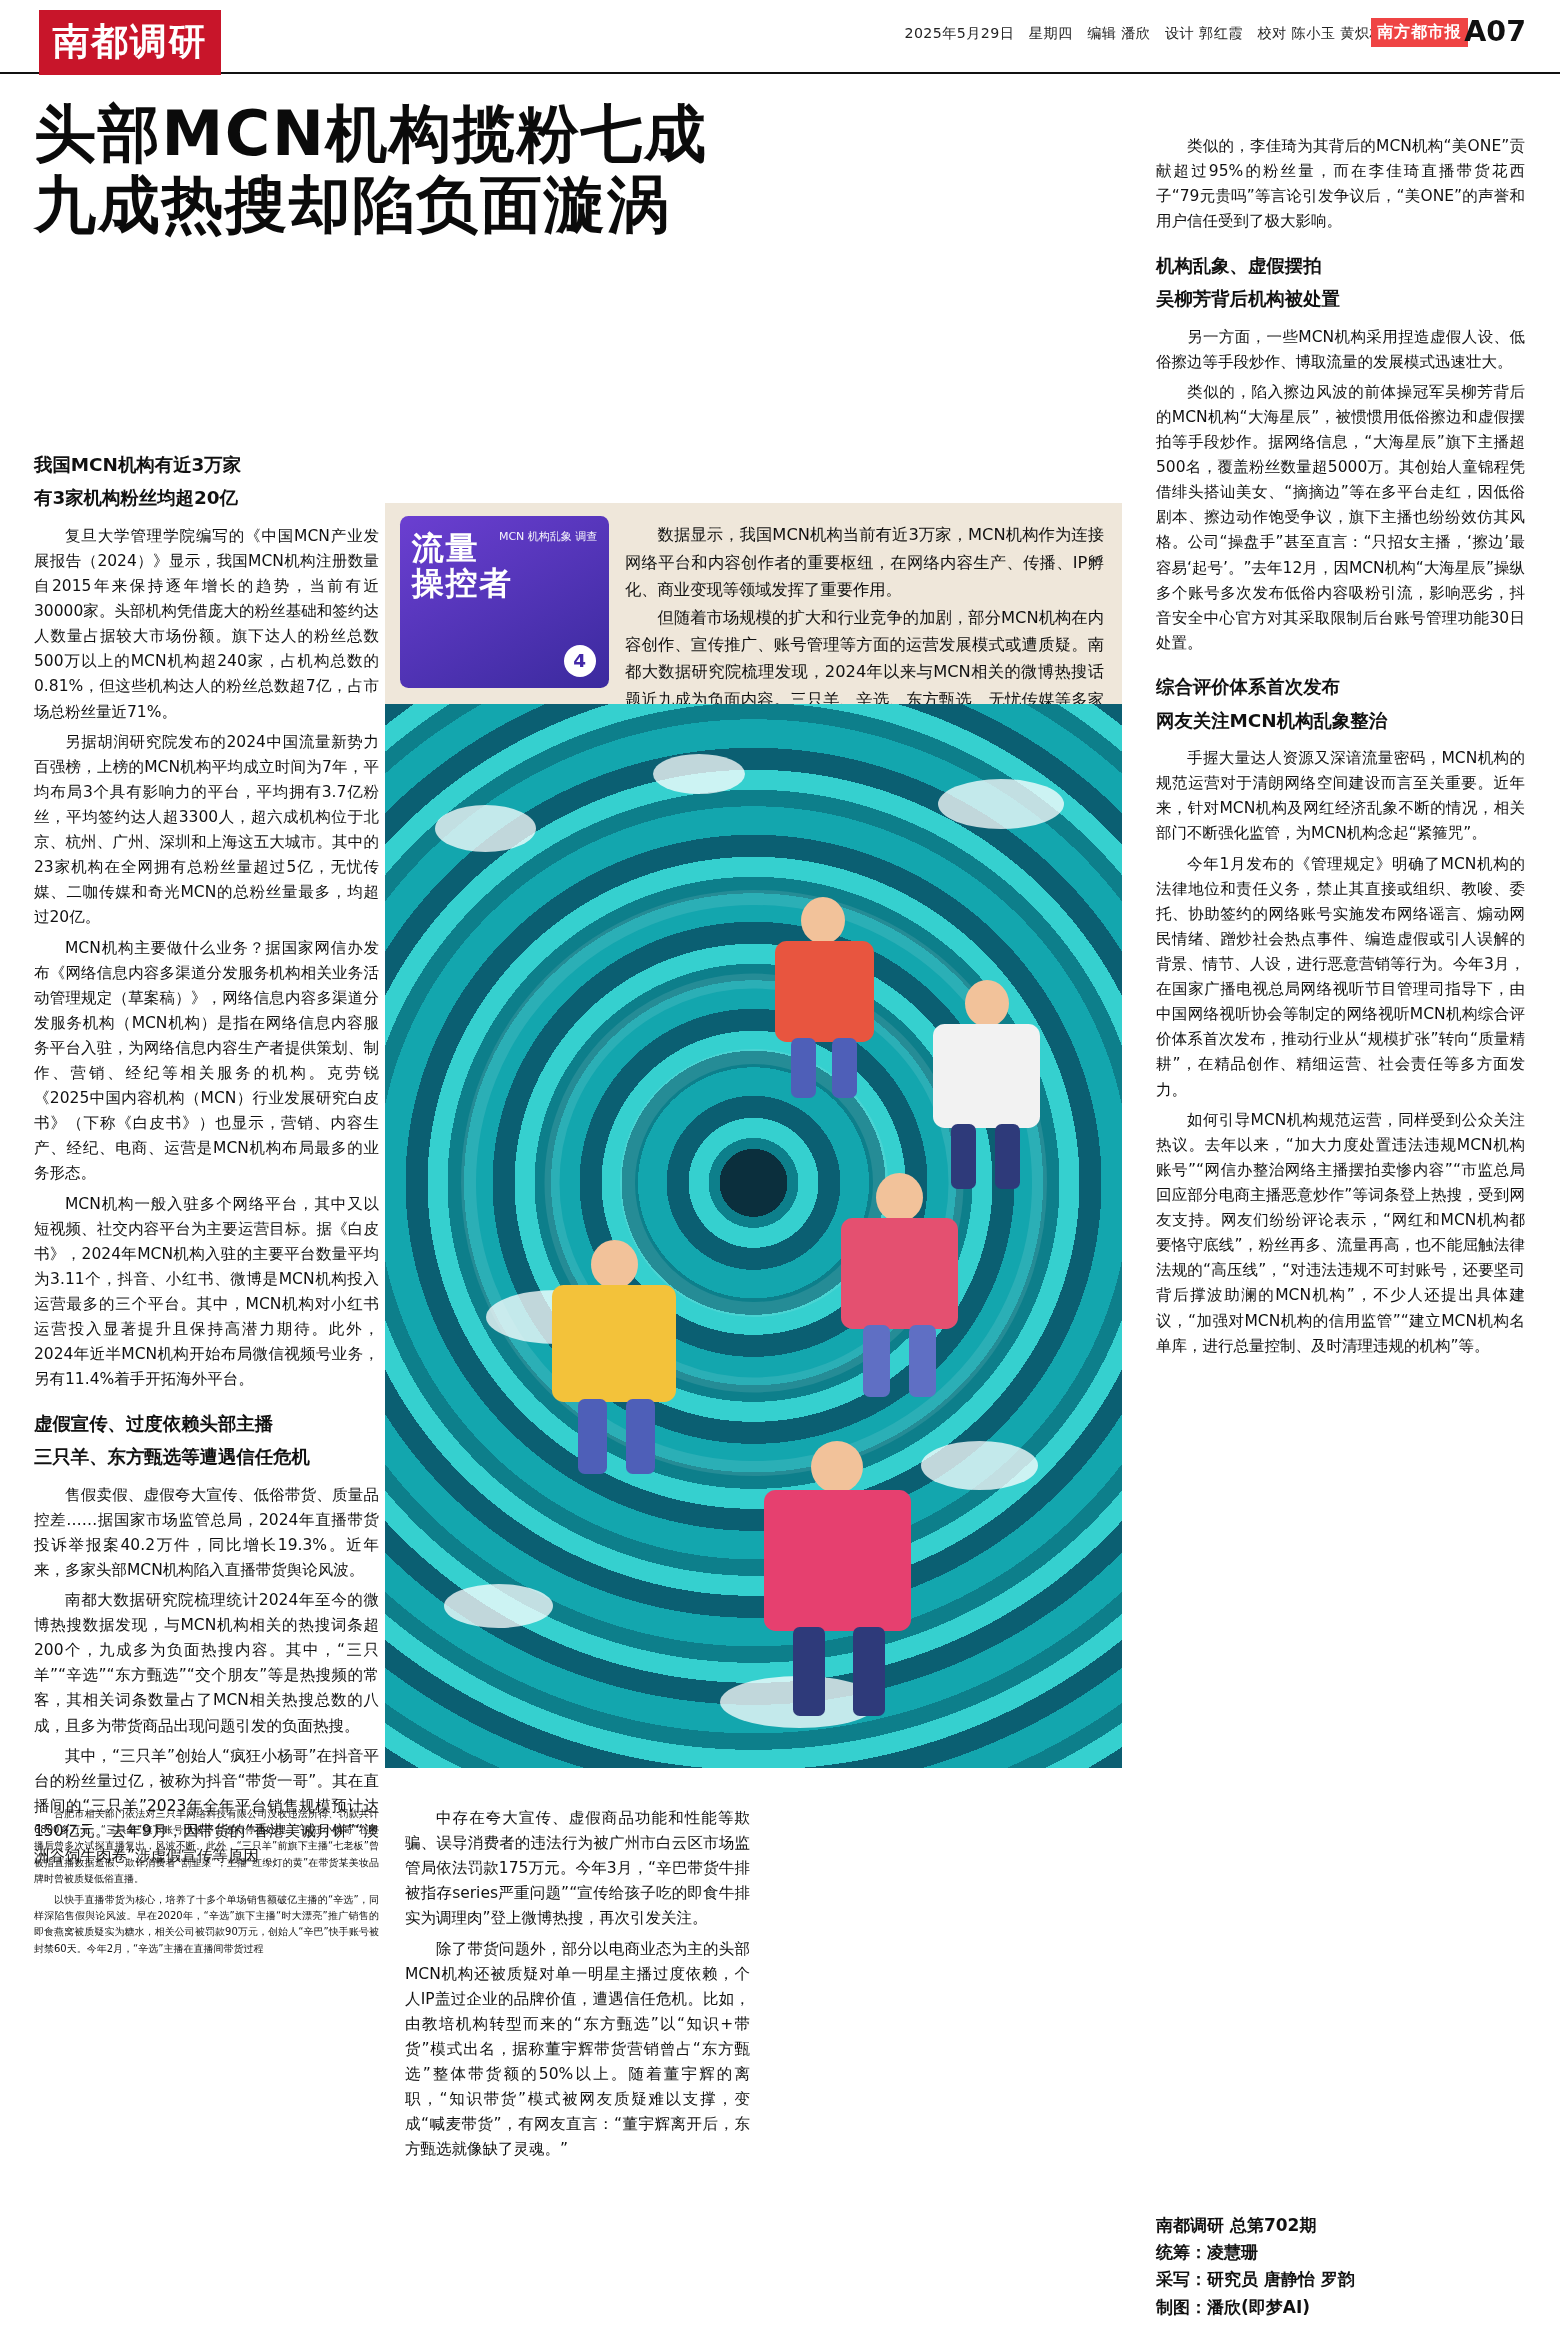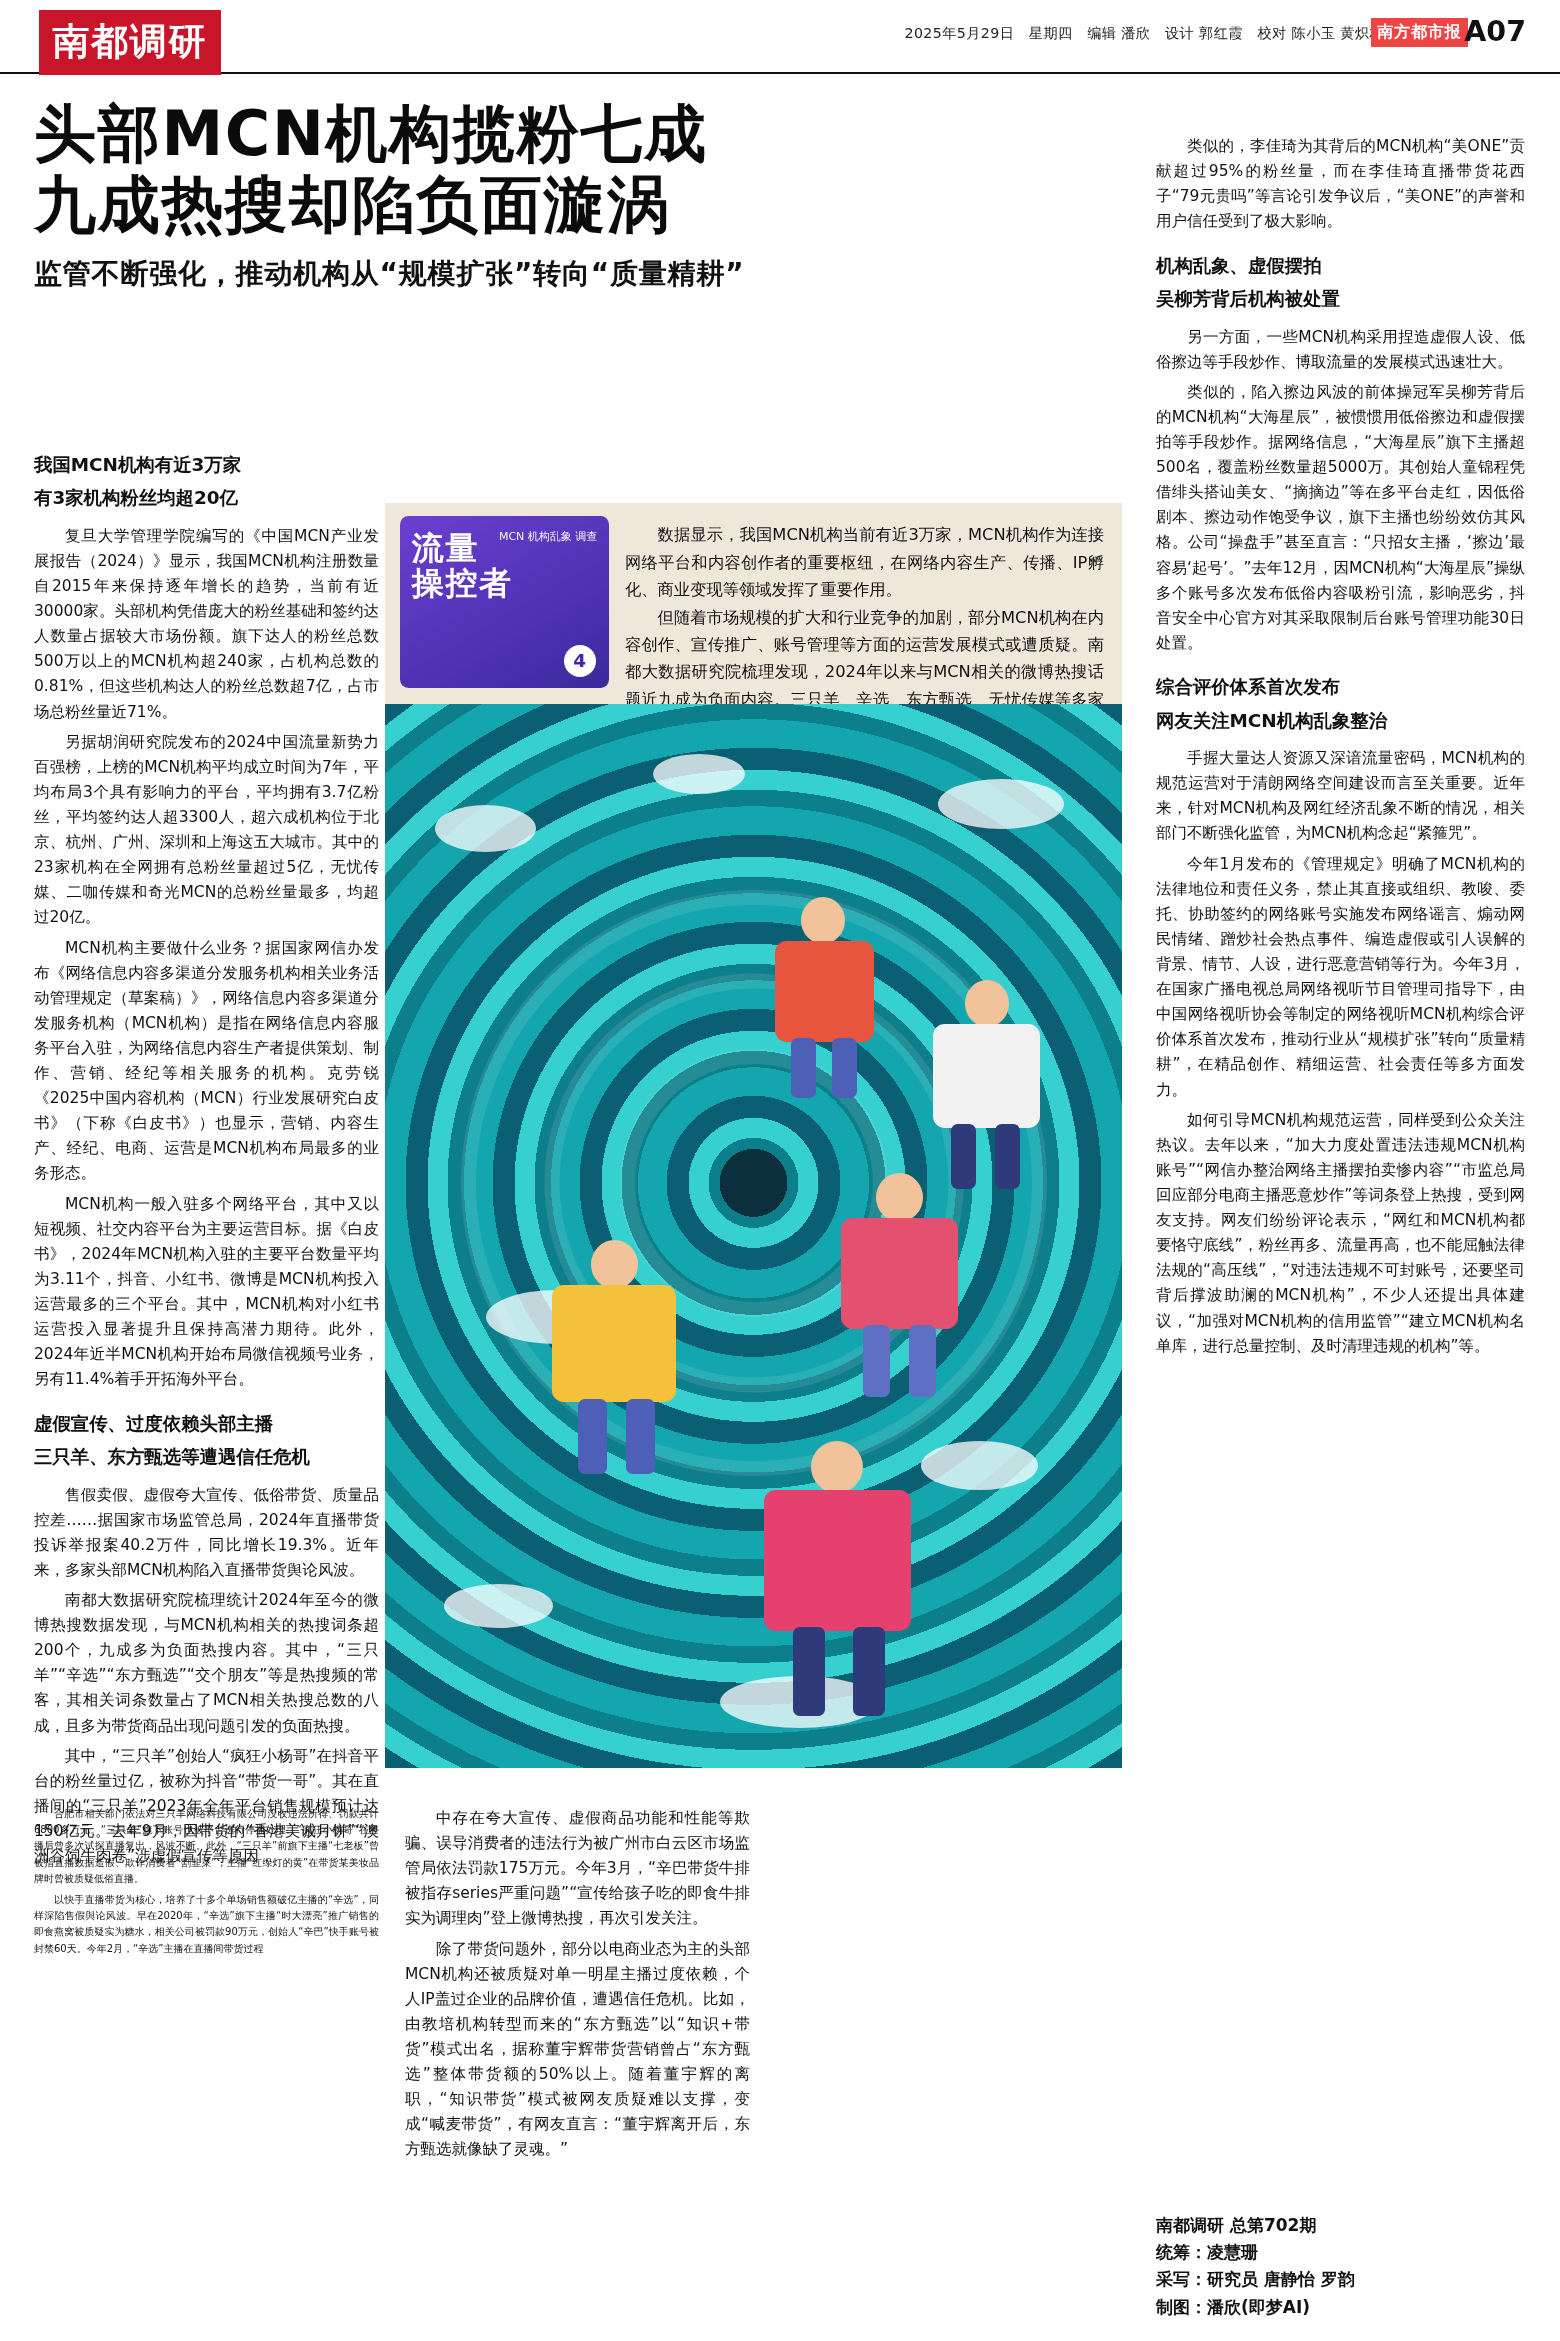--- a/index.html
+++ b/index.html
@@ -147,21 +147,20 @@
 <div class="masthead">
   <div class="mast-logo">南都调研</div>
   <div class="mast-meta">2025年5月29日　星期四　编辑 潘欣　设计 郭红霞　校对 陈小玉 黄炽林</div>
   <div class="mast-brand">南方都市报</div>
   <div class="mast-page">A07</div>
 </div>
 
 <div class="headline">
   <div class="hl-line">头部MCN机构揽粉七成</div>
   <div class="hl-line">九成热搜却陷负面漩涡</div>
-  <div class="hl-sub">监管不断强化，推动机构从“规模扩张”转向“质量精耕”</div>
 </div>
 
 <div class="figure">
   <div class="fig-top">
     <div class="fig-badge">
       <div class="bt1">
         <div>流量</div>
         <div>操控者</div>
       </div>
       <div class="blogo">MCN

